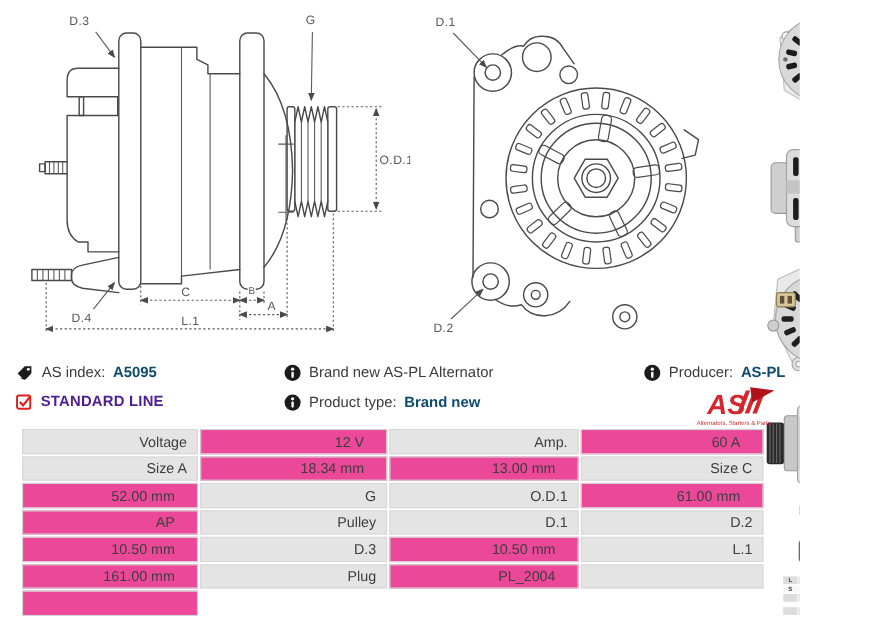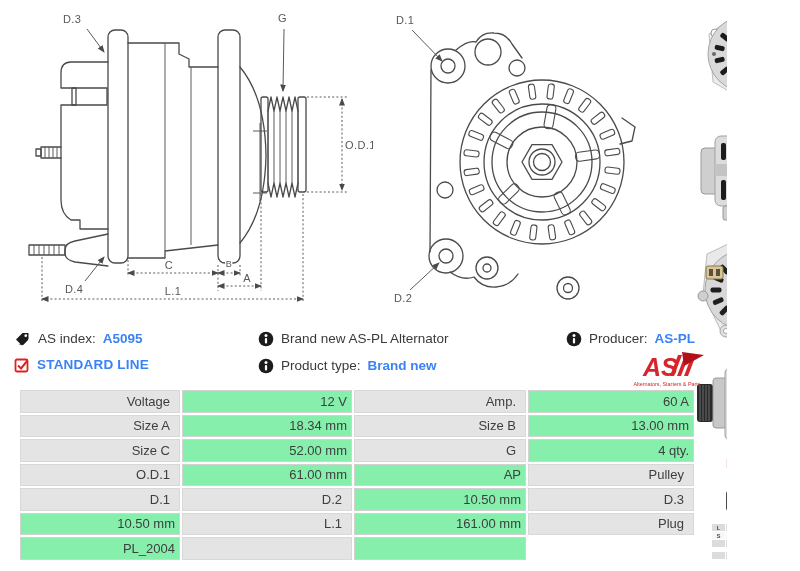--- a/index.html
+++ b/index.html
@@ -15,31 +15,31 @@
   .drw .dimtext { fill:#57575a; font-size:11px; letter-spacing:.4px;
                   paint-order:stroke; stroke:#ffffff; stroke-width:3px; }
   .drw .dimsmall { font-size:9px; }
 
   
   .photo { position:absolute; }
 
   
   .inforow { position:absolute; display:flex; align-items:flex-start; gap:7px;
              font-size:13.5px; color:#3a3a3a; white-space:nowrap; }
-  .inforow b { color:#3b82f6; }
-  .red-line { color:#3b82f6; font-weight:bold; letter-spacing:.2px; }
+  .inforow b { color:#0c4a6e; }
+  .red-line { color:#4c1d95; font-weight:bold; letter-spacing:.2px; }
 
   
   .spec-table { position:absolute; left:20px; top:390px;
                 display:grid; grid-template-columns:160px 170px 172px 166px;
                 grid-auto-rows:22.5px; gap:2px; }
   .spec-table .cell { display:flex; align-items:center; justify-content:flex-end;
                       font-size:13px; color:#3e3e3e; border:1px solid #d2d2d2; }
   .spec-table .lbl { background:#e4e4e4; border-color:#d8d8d8; padding-right:9px; }
-  .spec-table .val { background:#86efac; padding-right:4px; }
+  .spec-table .val { background:#ec4899; padding-right:20px; }
 
   
   .plug-title { position:absolute; left:705px; top:456px; width:95px; text-align:center;
                 font-size:13px; font-weight:bold; color:#e0201f; }
   .legend { position:absolute; display:grid; grid-template-columns:13px 66px;
             grid-auto-rows:7px; gap:1px; font-size:5.5px; color:#6a6a6a; }
   .legend .k { background:#dcdcdc; display:flex; align-items:center; justify-content:center;
                font-weight:bold; color:#444; }
   .legend .t { background:#dcdcdc; display:flex; align-items:center; padding-left:3px; }
   .legend .w { background:#f7f7f7; }
@@ -338,21 +338,21 @@
 
   <div class="inforow" style="left:258px;top:331px;">
     <svg width="16" height="16" viewBox="0 0 16 16">
       <circle cx="8" cy="8" r="7.3" fill="#1c1c1c"></circle>
       <circle cx="8" cy="4.6" r="1.5" fill="#ffffff"></circle>
       <rect x="6.9" y="7" width="2.2" height="5.6" rx="1" fill="#ffffff"></rect>
     </svg>
     <span>Brand new AS-PL Alternator</span>
   </div>
 
-  <div class="inforow" style="left:566px;top:331px;">
+  <div class="inforow" style="left:585px;top:331px;">
     <svg width="16" height="16" viewBox="0 0 16 16">
       <circle cx="8" cy="8" r="7.3" fill="#1c1c1c"></circle>
       <circle cx="8" cy="4.6" r="1.5" fill="#ffffff"></circle>
       <rect x="6.9" y="7" width="2.2" height="5.6" rx="1" fill="#ffffff"></rect>
     </svg>
     <span>Producer:</span>
     <b>AS-PL</b>
   </div>
 
   <svg style="position:absolute;left:630px;top:350px;" width="75" height="40" viewBox="0 0 75 40">
@@ -365,27 +365,25 @@
   </svg>
 
   <div class="spec-table">
     <div class="cell lbl">Voltage</div>
     <div class="cell val">12 V</div>
     <div class="cell lbl">Amp.</div>
     <div class="cell val">60 A</div>
 
     <div class="cell lbl">Size A</div>
     <div class="cell val">18.34 mm</div>
-    <div class="cell lbl">Size B</div>
     <div class="cell val">13.00 mm</div>
 
     <div class="cell lbl">Size C</div>
     <div class="cell val">52.00 mm</div>
     <div class="cell lbl">G</div>
-    <div class="cell val">4 qty.</div>
 
     <div class="cell lbl">O.D.1</div>
     <div class="cell val">61.00 mm</div>
     <div class="cell val">AP</div>
     <div class="cell lbl">Pulley</div>
 
     <div class="cell lbl">D.1</div>
     <div class="cell lbl">D.2</div>
     <div class="cell val">10.50 mm</div>
 

